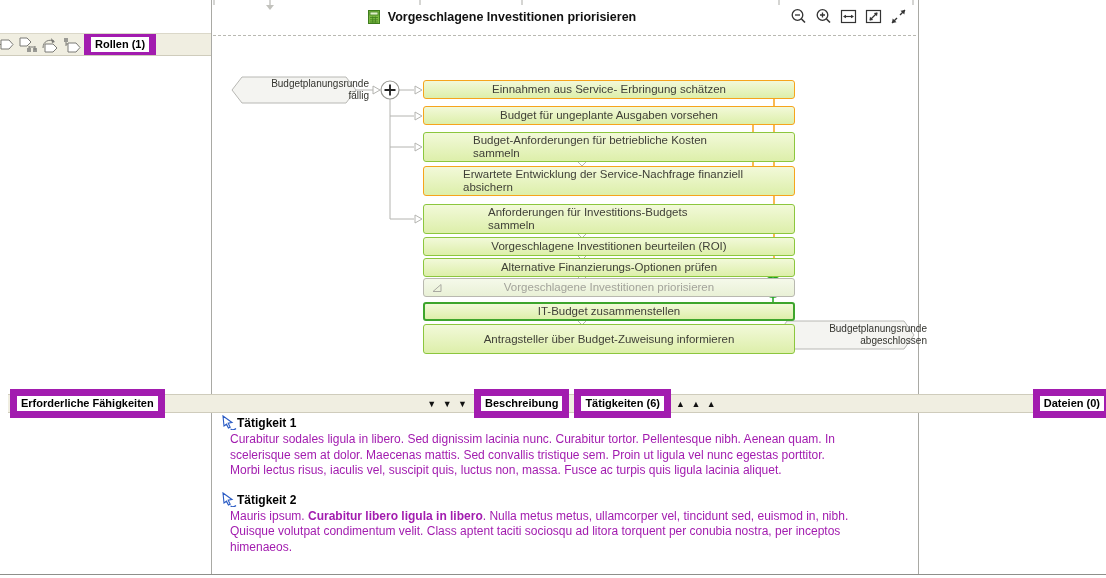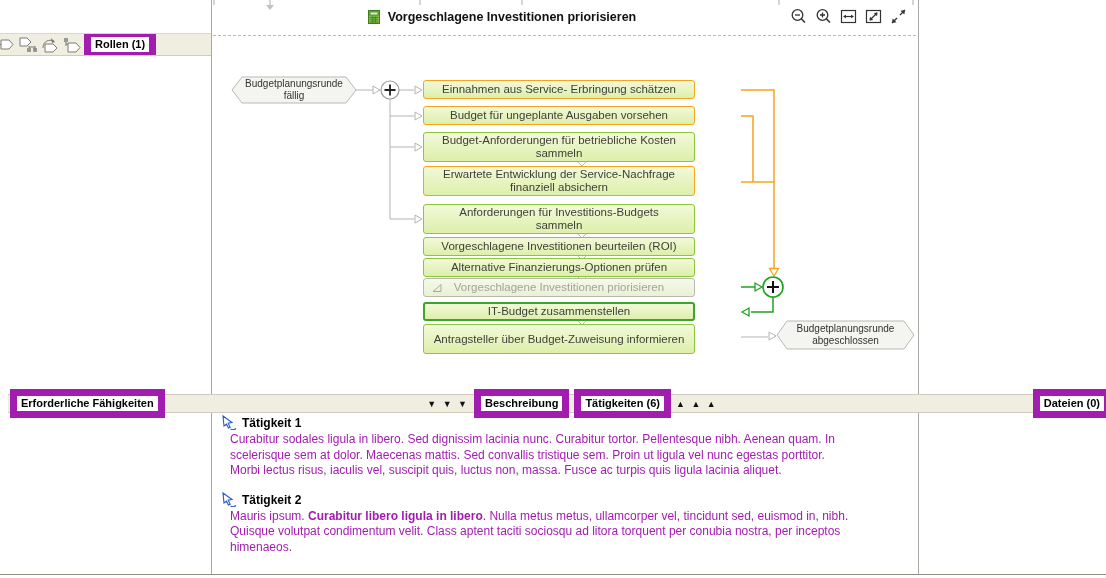--- a/index.html
+++ b/index.html
@@ -24,44 +24,44 @@
   .strip { position:absolute; background:#f0eee1; border-top:1px solid #dbd8c9; border-bottom:1px solid #cfccbc; display:flex; align-items:center; }
   .strip-roles  { left:0;   top:33px; width:211px;  height:23px; padding-left:1px; gap:2px; overflow:hidden; }
   .strip-output { left:919px; top:33px; width:187px; height:23px; justify-content:flex-end; padding-right:1px; gap:3px; }
   .label-box { background:#fff; border:7px solid #a21caf; padding:1px 4px 2px 4px; font-size:11px; font-weight:bold; color:#000; white-space:nowrap; cursor:pointer; }
   .navicon { width:20px; height:17px; flex:0 0 auto; cursor:pointer; }
   .navicon:first-child { margin-left:-5px; }
 
   
   .diagram { position:absolute; left:211px; top:0; width:707px; height:394px; }
   .diagram svg.overlay { position:absolute; left:0; top:0; z-index:1; }
-  .task { position:absolute; left:212px; width:272px; z-index:2; display:flex; align-items:center; justify-content:center;
-          border-radius:3px; text-align:center; font-size:11.5px; line-height:1.12; color:#3f3f37; cursor:pointer;
+  .task { position:absolute; left:212px; width:372px; z-index:2; display:flex; align-items:center; justify-content:center;
+          border-radius:3px; font-size:11.5px; line-height:1.12; color:#3f3f37; cursor:pointer;
           background:linear-gradient(to bottom,#f2f9d9 0%,#ddefaa 100%); }
   .task--orange { border:1px solid #f6a41c; }
   .task--green  { border:1px solid #8cc63e; }
   .task--strong { border:2px solid #3da52c; font-weight:normal; }
   .task--current{ border:1px solid #b9b9b0; background:linear-gradient(to bottom,#f5f9ea 0%,#e9f1d6 100%); color:#a3a39b; }
   .task-label { padding:0 4px; }
   .current-marker { position:absolute; left:8px; top:50%; transform:translateY(-50%); width:10px; height:9px; }
-  .hex-label { position:absolute; z-index:2; font-size:10px; line-height:1.2; color:#33332e; text-align:center;
-               display:flex; align-items:center; justify-content:center; pointer-events:none; }
+  .hex-label { position:absolute; z-index:2; font-size:10px; line-height:1.2; color:#33332e; text-align:right;
+               display:flex; align-items:center; justify-content:center; pointer-events:none;margin-left:16px; }
 
   
   .bottom-bar { position:absolute; left:8px; top:394px; width:1106px; height:19px; background:#f0eee1;
                 border-top:1px solid #cfccbc; border-bottom:1px solid #cfccbc; }
   .bb-left  { position:absolute; left:2px;  top:0; height:100%; display:flex; align-items:center; }
   .bb-right { position:absolute; right:3px; top:0; height:100%; display:flex; align-items:center; }
   .bb-tabs  { position:absolute; left:211px; top:0; width:707px; height:100%; display:flex; align-items:center; justify-content:center; gap:5px; }
   .tri { font-size:9px; color:#111; letter-spacing:2px; cursor:pointer; }
 
   
   .activities { position:absolute; left:222px; top:415px; width:660px; z-index:2; }
   .activity { margin-bottom:13px; }
-  .activity-head { display:flex; align-items:flex-start; gap:5px; }
+  .activity-head { display:flex; align-items:flex-start; }
   .activity-icon { width:15px; height:15px; flex:0 0 auto; }
   .activity-title { font-size:12px; font-weight:bold; color:#000; padding-top:1px; }
   .activity-body { margin-left:8px; margin-top:2px; width:625px; font-size:12px; line-height:1.3; color:#a21caf; }
 </style>
 </head>
 <body>
 
 <div class="page">
 
   <div class="sep-v" style="left:211px"></div>

